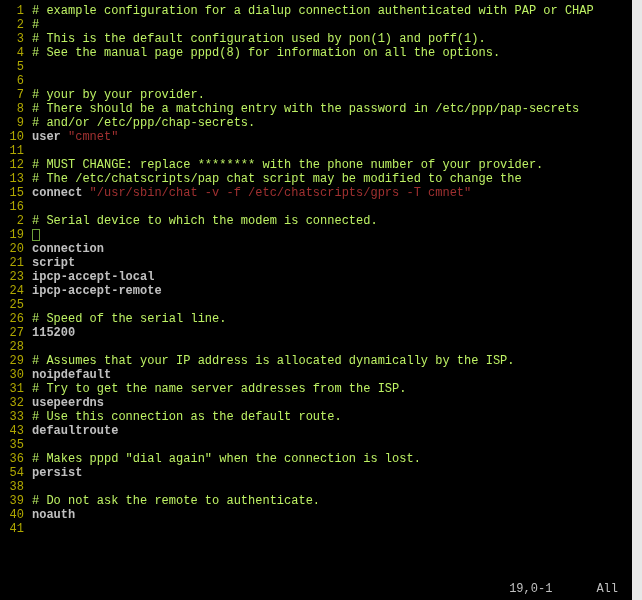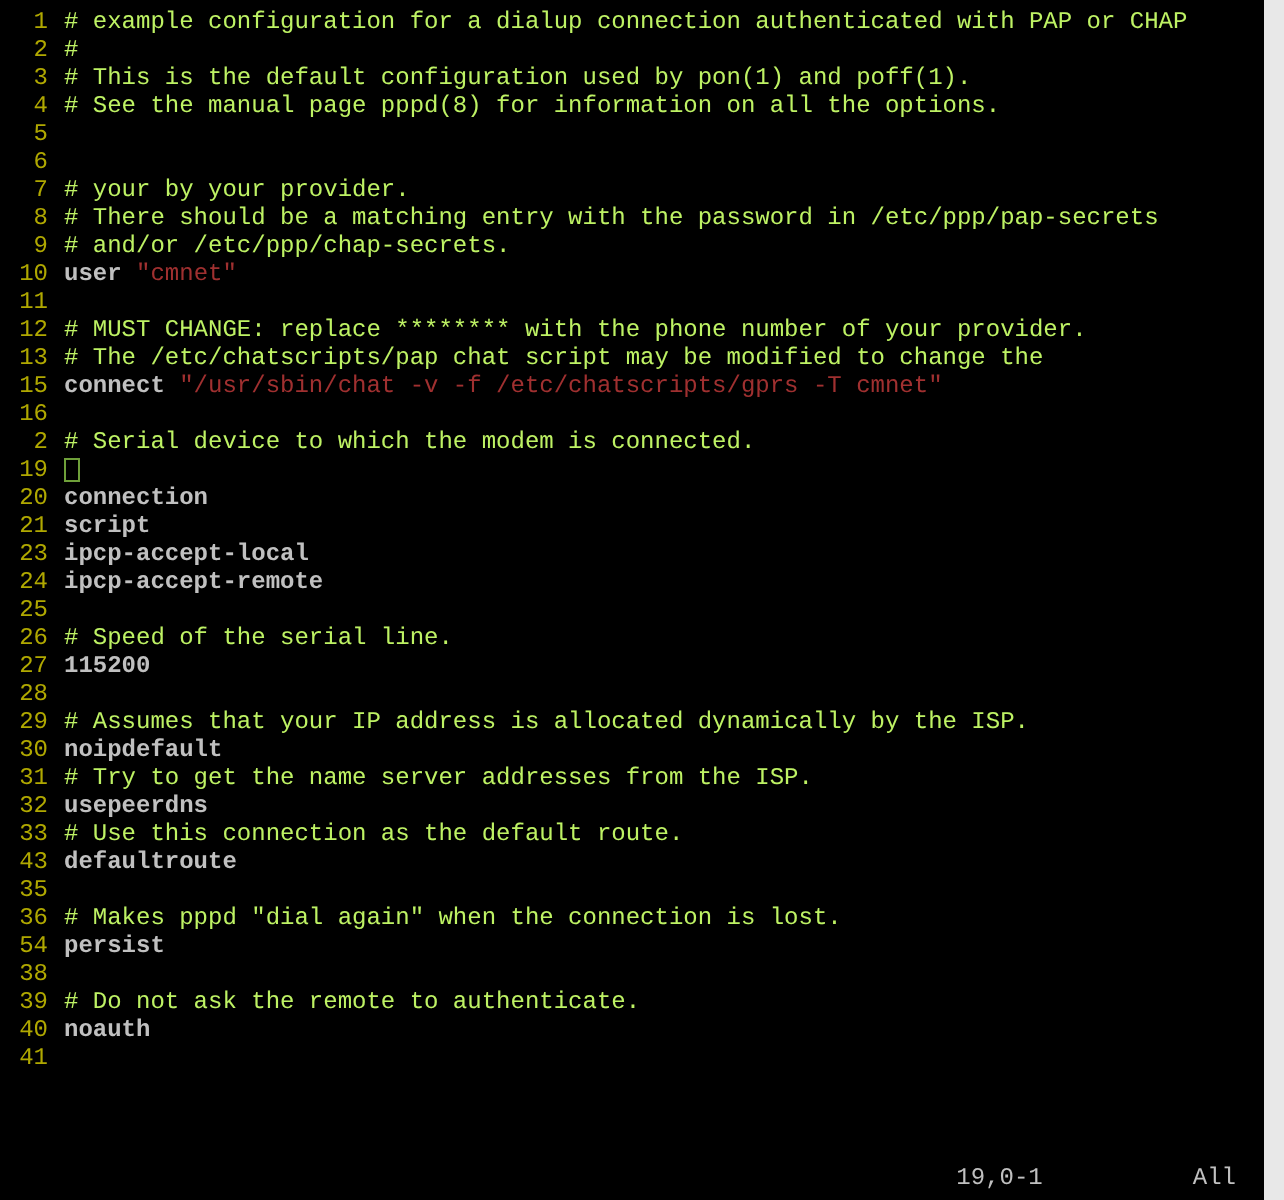--- a/index.html
+++ b/index.html
@@ -42,21 +42,21 @@
       height: 12px;
       border: 1px solid #6fa03a;
       vertical-align: middle;
     }
     .status {
       position: absolute;
       bottom: 4px;
       right: 14px;
       color: #c0c0c0;
       display: flex;
-      gap: 75px;
+      gap: 44px;
     }
   </style>
 </head>
 <body>
 
 <div class="editor" id="editor">
     <div class="line">
       <span class="lineno">1</span>
       <span class="content"><span class="comment"># example configuration for a dialup connection authenticated with PAP or CHAP</span></span>
     </div>

